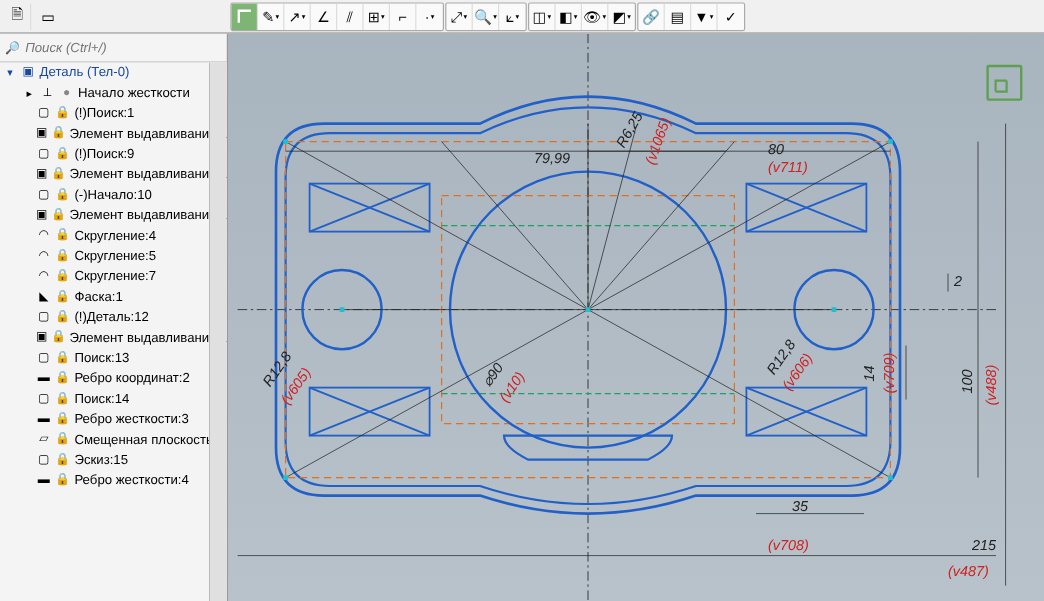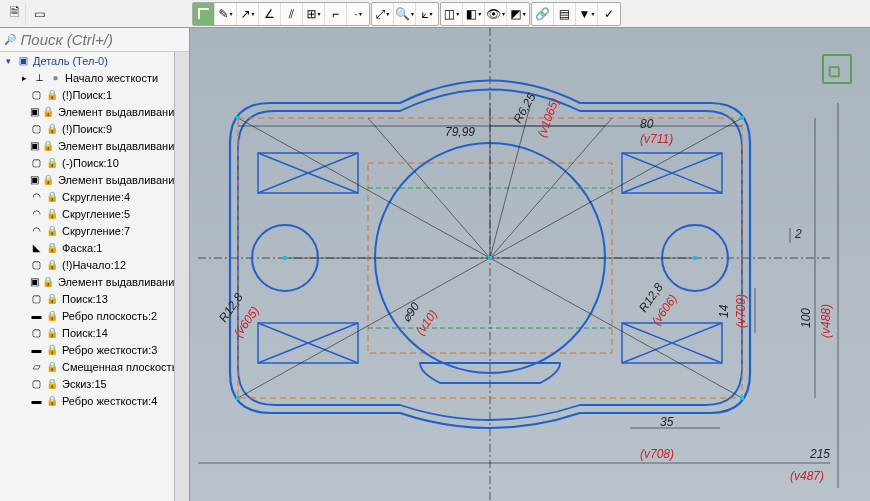--- a/index.html
+++ b/index.html
@@ -11,21 +11,21 @@
   .tbg { display: flex; border: 1px solid #aaa; border-radius: 2px; background: #fafafa; }
   .tbtn { width: 22px; height: 22px; display: flex; align-items: center; justify-content: center; cursor: pointer; border-right: 1px solid #ddd; font-size: 12px; }
   .tbtn:last-child { border-right: none; }
   .tbtn.active { background: #7fb574; }
   .tbtn .drop { font-size: 6px; margin-left: 1px; }
   
   .main { flex: 1; display: flex; overflow: hidden; }
   
   .sidebar { width: 190px; background: #f4f4f4; border-right: 1px solid #999; display: flex; flex-direction: column; }
   .search-row { display: flex; align-items: center; height: 24px; border-bottom: 1px solid #ccc; padding: 0 4px; gap: 4px; }
-  .search-input { flex: 1; border: none; background: transparent; font-size: 15px; color: #888; font-style: italic; }
+  .search-input { flex: 1; border: none; background: transparent; font-size: 11px; color: #888; font-style: italic; }
   
   .tree { flex: 1; overflow-y: auto; font-size: 11px; line-height: 16px; }
   .tree-row { display: flex; align-items: center; height: 17px; padding-left: 6px; gap: 3px; cursor: pointer; white-space: nowrap; }
   .tree-row.root { color: #1a4aa0; }
   .tree-row.indent1 { padding-left: 22px; }
   .tree-row.indent2 { padding-left: 30px; }
   .tw { display: inline-block; width: 8px; font-size: 9px; }
   .ic { width: 13px; height: 13px; display: inline-flex; align-items: center; justify-content: center; font-size: 10px; }
   .lock { color: #555; }
   .tree-scroll { width: 15px; background: #e0e0e0; border-left: 1px solid #bbb; position: absolute; right: 0; top: 0; bottom: 0; }
@@ -118,21 +118,21 @@
             <span>(!)Поиск:9</span>
           </div>
         <div class="tree-row indent2">
             <span class="ic">▣</span>
             <span class="ic lock">🔒</span>
             <span>Элемент выдавливания:11</span>
           </div>
         <div class="tree-row indent2">
             <span class="ic">▢</span>
             <span class="ic lock">🔒</span>
-            <span>(-)Поиск:10</span>
+            <span>(-)Начало:10</span>
           </div>
         <div class="tree-row indent2">
             <span class="ic">▣</span>
             <span class="ic lock">🔒</span>
             <span>Элемент выдавливания:12</span>
           </div>
         <div class="tree-row indent2">
             <span class="ic">◠</span>
             <span class="ic lock">🔒</span>
             <span>Скругление:4</span>
@@ -148,36 +148,36 @@
             <span>Скругление:7</span>
           </div>
         <div class="tree-row indent2">
             <span class="ic">◣</span>
             <span class="ic lock">🔒</span>
             <span>Фаска:1</span>
           </div>
         <div class="tree-row indent2">
             <span class="ic">▢</span>
             <span class="ic lock">🔒</span>
-            <span>(!)Начало:12</span>
+            <span>(!)Деталь:12</span>
           </div>
         <div class="tree-row indent2">
             <span class="ic">▣</span>
             <span class="ic lock">🔒</span>
             <span>Элемент выдавливания:14</span>
           </div>
         <div class="tree-row indent2">
             <span class="ic">▢</span>
             <span class="ic lock">🔒</span>
             <span>Поиск:13</span>
           </div>
         <div class="tree-row indent2">
             <span class="ic">▬</span>
             <span class="ic lock">🔒</span>
-            <span>Ребро плоскость:2</span>
+            <span>Ребро координат:2</span>
           </div>
         <div class="tree-row indent2">
             <span class="ic">▢</span>
             <span class="ic lock">🔒</span>
             <span>Поиск:14</span>
           </div>
         <div class="tree-row indent2">
             <span class="ic">▬</span>
             <span class="ic lock">🔒</span>
             <span>Ребро жесткости:3</span>

